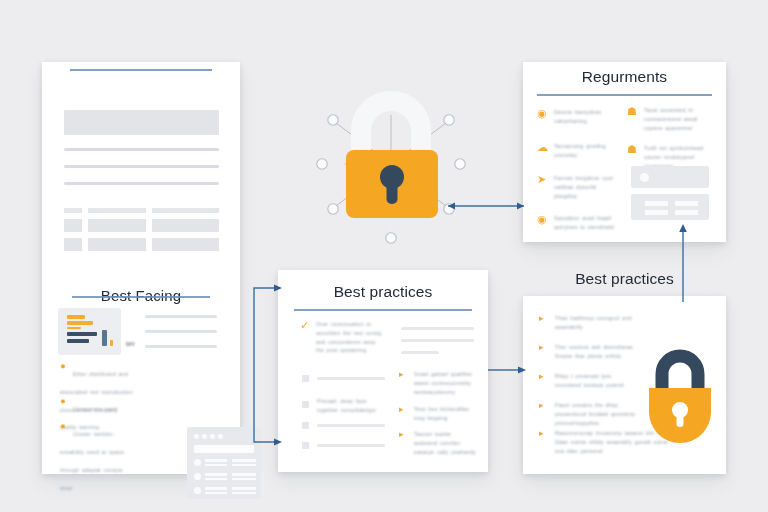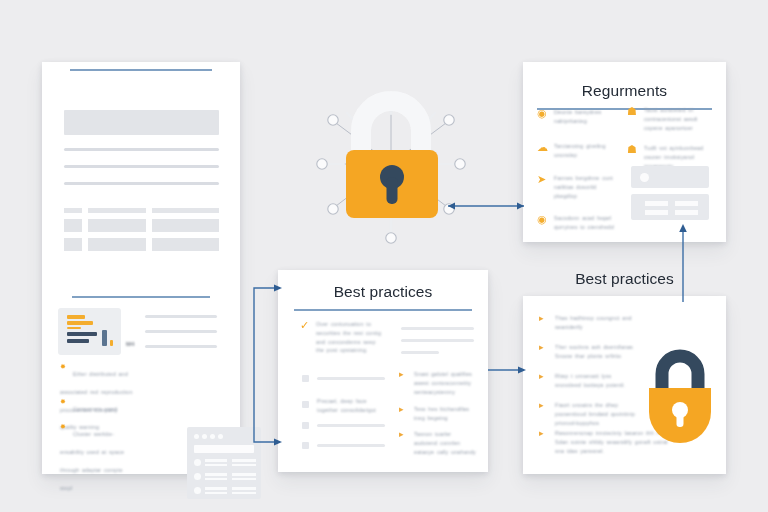--- a/index.html
+++ b/index.html
@@ -124,21 +124,21 @@
   .cc-sq {
     position: absolute; width: 7px; height: 7px; background: #e5e7ec; border-radius: 1px;
   }
   .cc-tri {
     position: absolute; width: 9px; height: 9px;
     color: #f0a93a; font-size: 9px; line-height: 9px; filter: blur(.6px);
   }
 
   
   #card-tr { left: 523px; top: 62px; width: 203px; height: 180px; }
-  #card-tr .card-title { margin-top: 20px; }
+  #card-tr .card-title { margin-top: 6px; }
   #card-tr .title-rule { margin: 8px 14px 0 14px; }
   .tr-ico {
     position: absolute; width: 11px; height: 11px;
     color: #f4ad2e; font-size: 11px; line-height: 11px; filter: blur(.7px);
   }
   .tr-widget { position: absolute; background: #e7e9ed; border-radius: 2px; }
 
   
   #br-title { position: absolute; left: 523px; top: 270px; width: 203px; text-align: center; }
   #card-br { left: 523px; top: 296px; width: 203px; height: 178px; }
@@ -173,20 +173,21 @@
     <div class="lc-block lc-row-label" style="left:110px; top:146px; width:67px;"></div>
 
     <div class="lc-block lc-cell" style="left:22px; top:157px; width:18px;"></div>
     <div class="lc-block lc-cell" style="left:46px; top:157px; width:58px;"></div>
     <div class="lc-block lc-cell" style="left:110px; top:157px; width:67px;"></div>
 
     <div class="lc-block lc-cell" style="left:22px; top:176px; width:18px;"></div>
     <div class="lc-block lc-cell" style="left:46px; top:176px; width:58px;"></div>
     <div class="lc-block lc-cell" style="left:110px; top:176px; width:67px;"></div>
 
+    <div class="card-title" id="lc-title2">Best Facing</div>
     <div id="lc-rule2"></div>
 
     <div id="lc-thumb">
       <i style="left:9px; top:7px; width:18px; height:4px; background:#f4ad2e;"></i>
       <i style="left:9px; top:13px; width:26px; height:4px; background:#f4ad2e;"></i>
       <i style="left:9px; top:19px; width:14px; height:2px; background:#f4ad2e;"></i>
       <i style="left:9px; top:24px; width:30px; height:4px; background:#3d4f66;"></i>
       <i style="left:9px; top:31px; width:22px; height:4px; background:#3d4f66;"></i>
       <i style="left:44px; top:22px; width:5px; height:16px; background:#5b7490;"></i>
       <i style="left:52px; top:32px; width:3px; height:6px; background:#f4ad2e;"></i>

